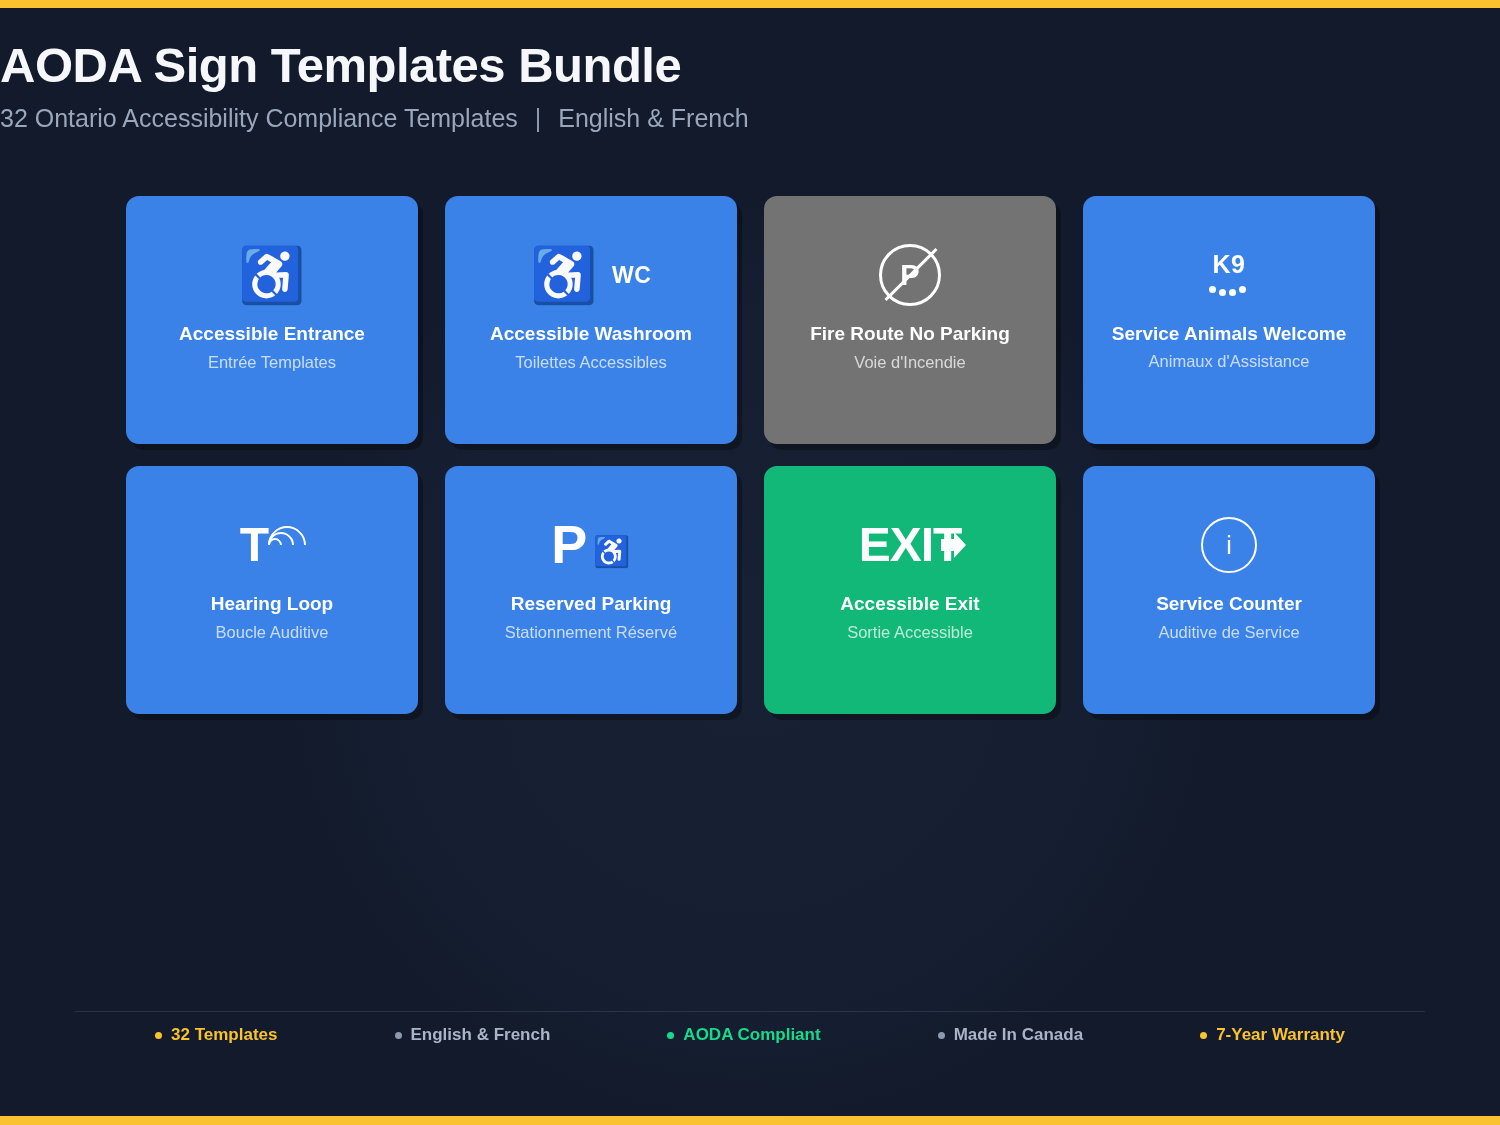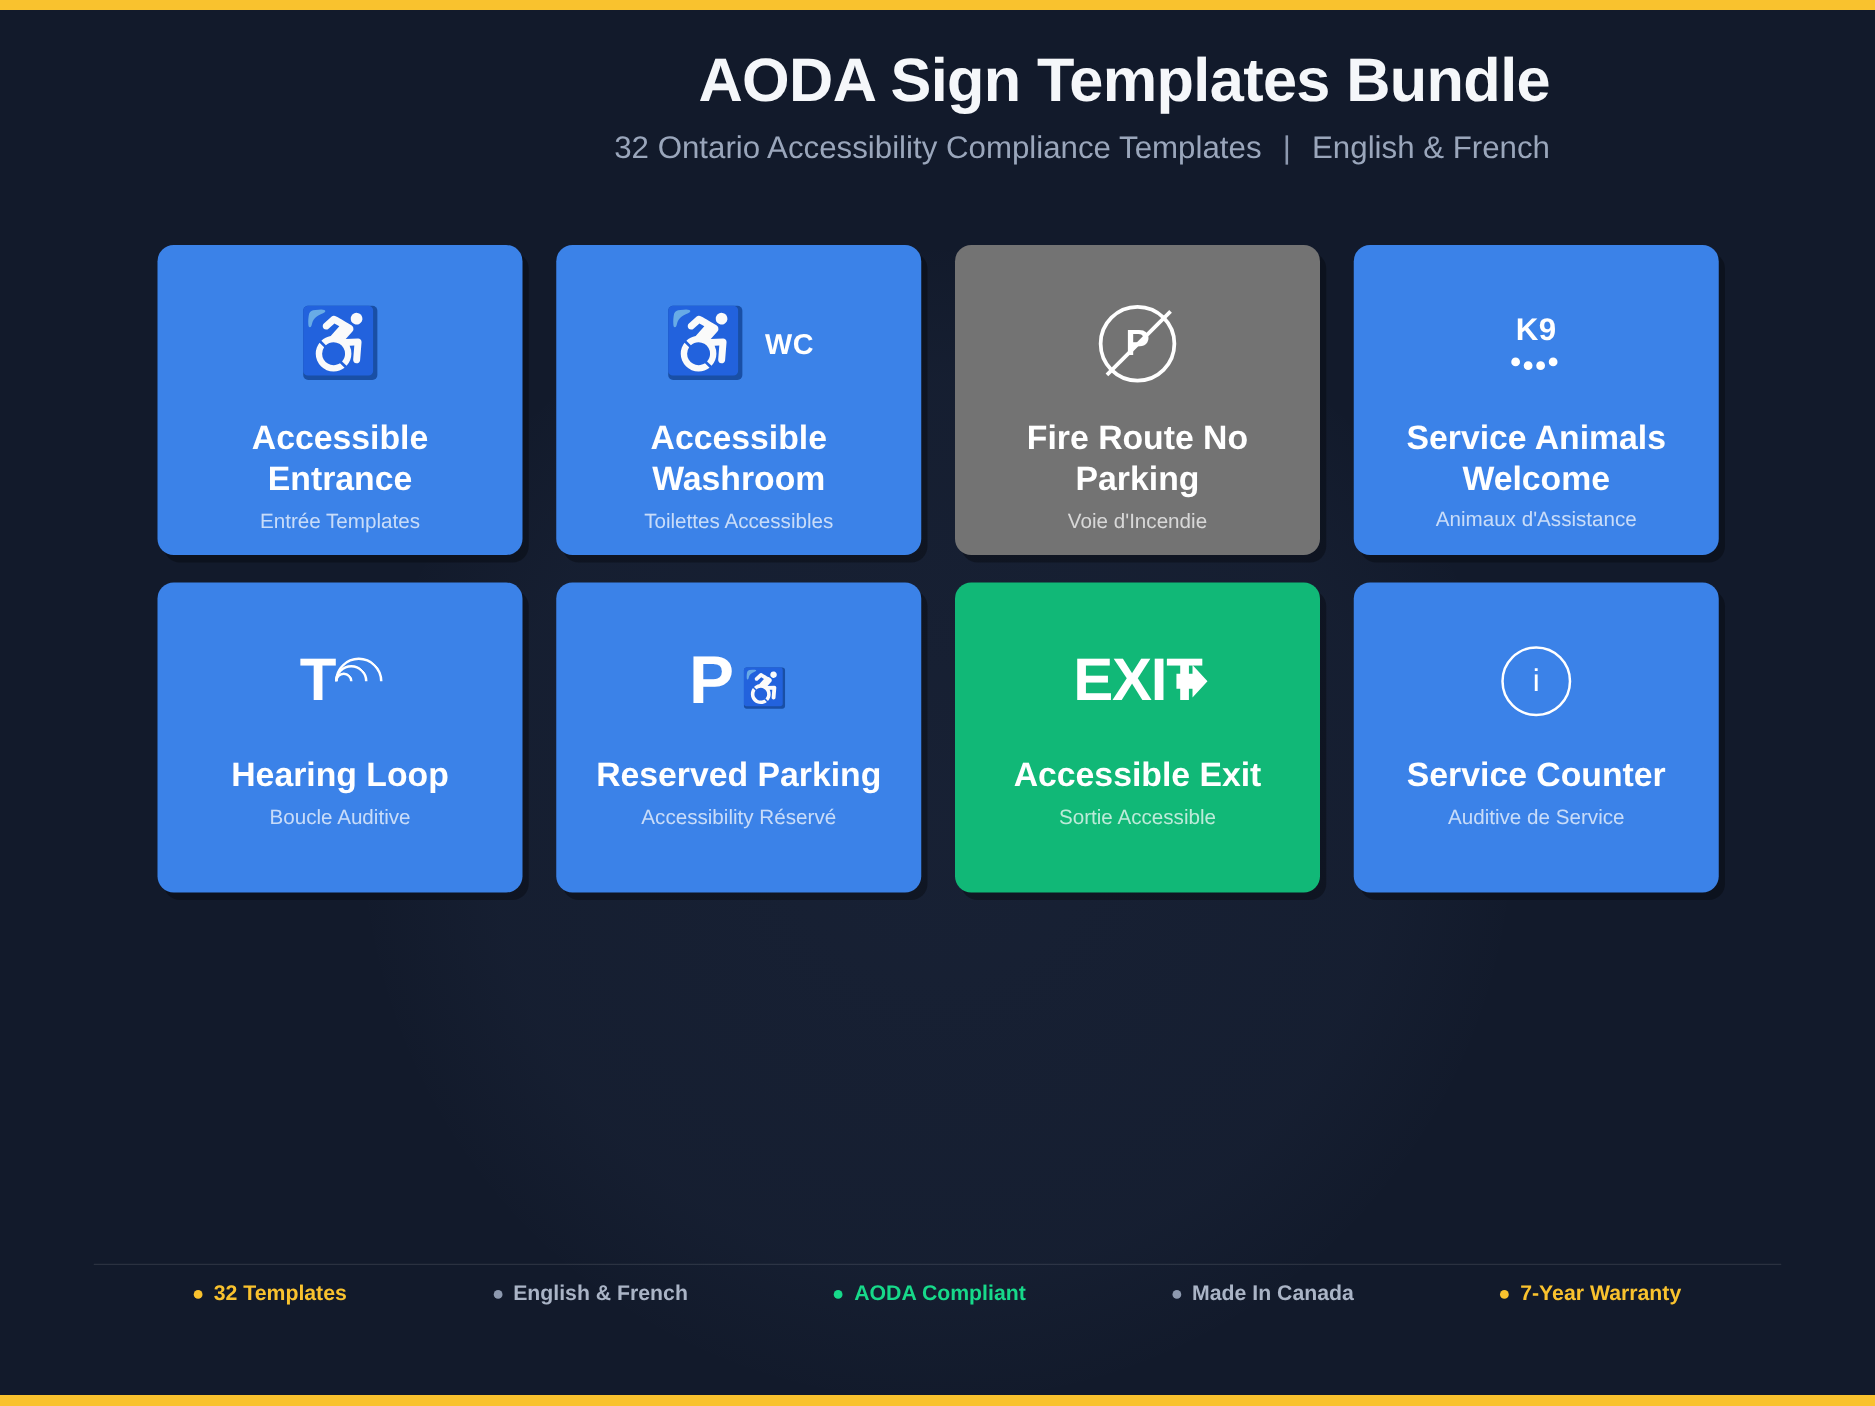--- a/index.html
+++ b/index.html
@@ -27,21 +27,21 @@
   .stripe-top {
     position:absolute; left:0; top:0; width:1500px; height:8px;
     background:#f9c22e;
   }
   .stripe-bottom {
     position:absolute; left:0; bottom:0; width:1500px; height:9px;
     background:#f9c22e;
   }
 
   
-  .header { position:absolute; left:0; top:40px; width:1240px; text-align:right; }
+  .header { position:absolute; left:0; top:40px; width:1240px; text-align:left; }
   .title {
     font-size:49px; font-weight:bold; color:#f5f7fa;
     letter-spacing:-0.5px; line-height:1.05;
   }
   .subtitle {
     margin-top:13px;
     font-size:25px; color:#9aa6bb; font-weight:400;
   }
   .subtitle .sep { margin:0 10px; color:#8d99af; }
   .badge-wrap { margin-top:12px; }
@@ -77,23 +77,23 @@
   .card.red   { background:#737373; }
   .card.green { background:#11b877; }
 
   .glyph {
     height:86px;
     display:flex; align-items:center; justify-content:center;
     color:#ffffff;
     width:100%;
   }
   .card-en {
-    font-size:27px; font-weight:bold; color:#ffffff;
+    font-size:19px; font-weight:bold; color:#ffffff;
     text-align:center; line-height:1.22; max-width:250px;
-    margin-top:16px;
+    margin-top:4px;
   }
   .card-fr {
     font-size:16.5px; color:rgba(255,255,255,0.72);
     text-align:center; margin-top:8px; line-height:1.2;
   }
   .card.two-line .card-fr { margin-top:7px; }
 
   
   .wheel { font-size:54px; line-height:1; font-weight:400; }
   .wheel.sm { font-size:30px; line-height:1; }
@@ -256,21 +256,21 @@
     </div>
 
     <div class="card blue">
       <div class="glyph">
         <span class="park-row">
           <span class="park-p">P</span>
           <span class="wheel sm park-wheel">♿</span>
         </span>
       </div>
       <div class="card-en">Reserved Parking</div>
-      <div class="card-fr">Accessibility Réservé</div>
+      <div class="card-fr">Stationnement Réservé</div>
     </div>
 
     <div class="card green">
       <div class="glyph">
         <span class="exit-row">
           <span class="exit-text">EXIT</span>
           <svg class="exit-arrow" viewBox="0 0 26 30">
             <polygon points="0,9 13,9 13,2 25,15 13,28 13,21 0,21" fill="#ffffff"></polygon>
           </svg>
         </span>

